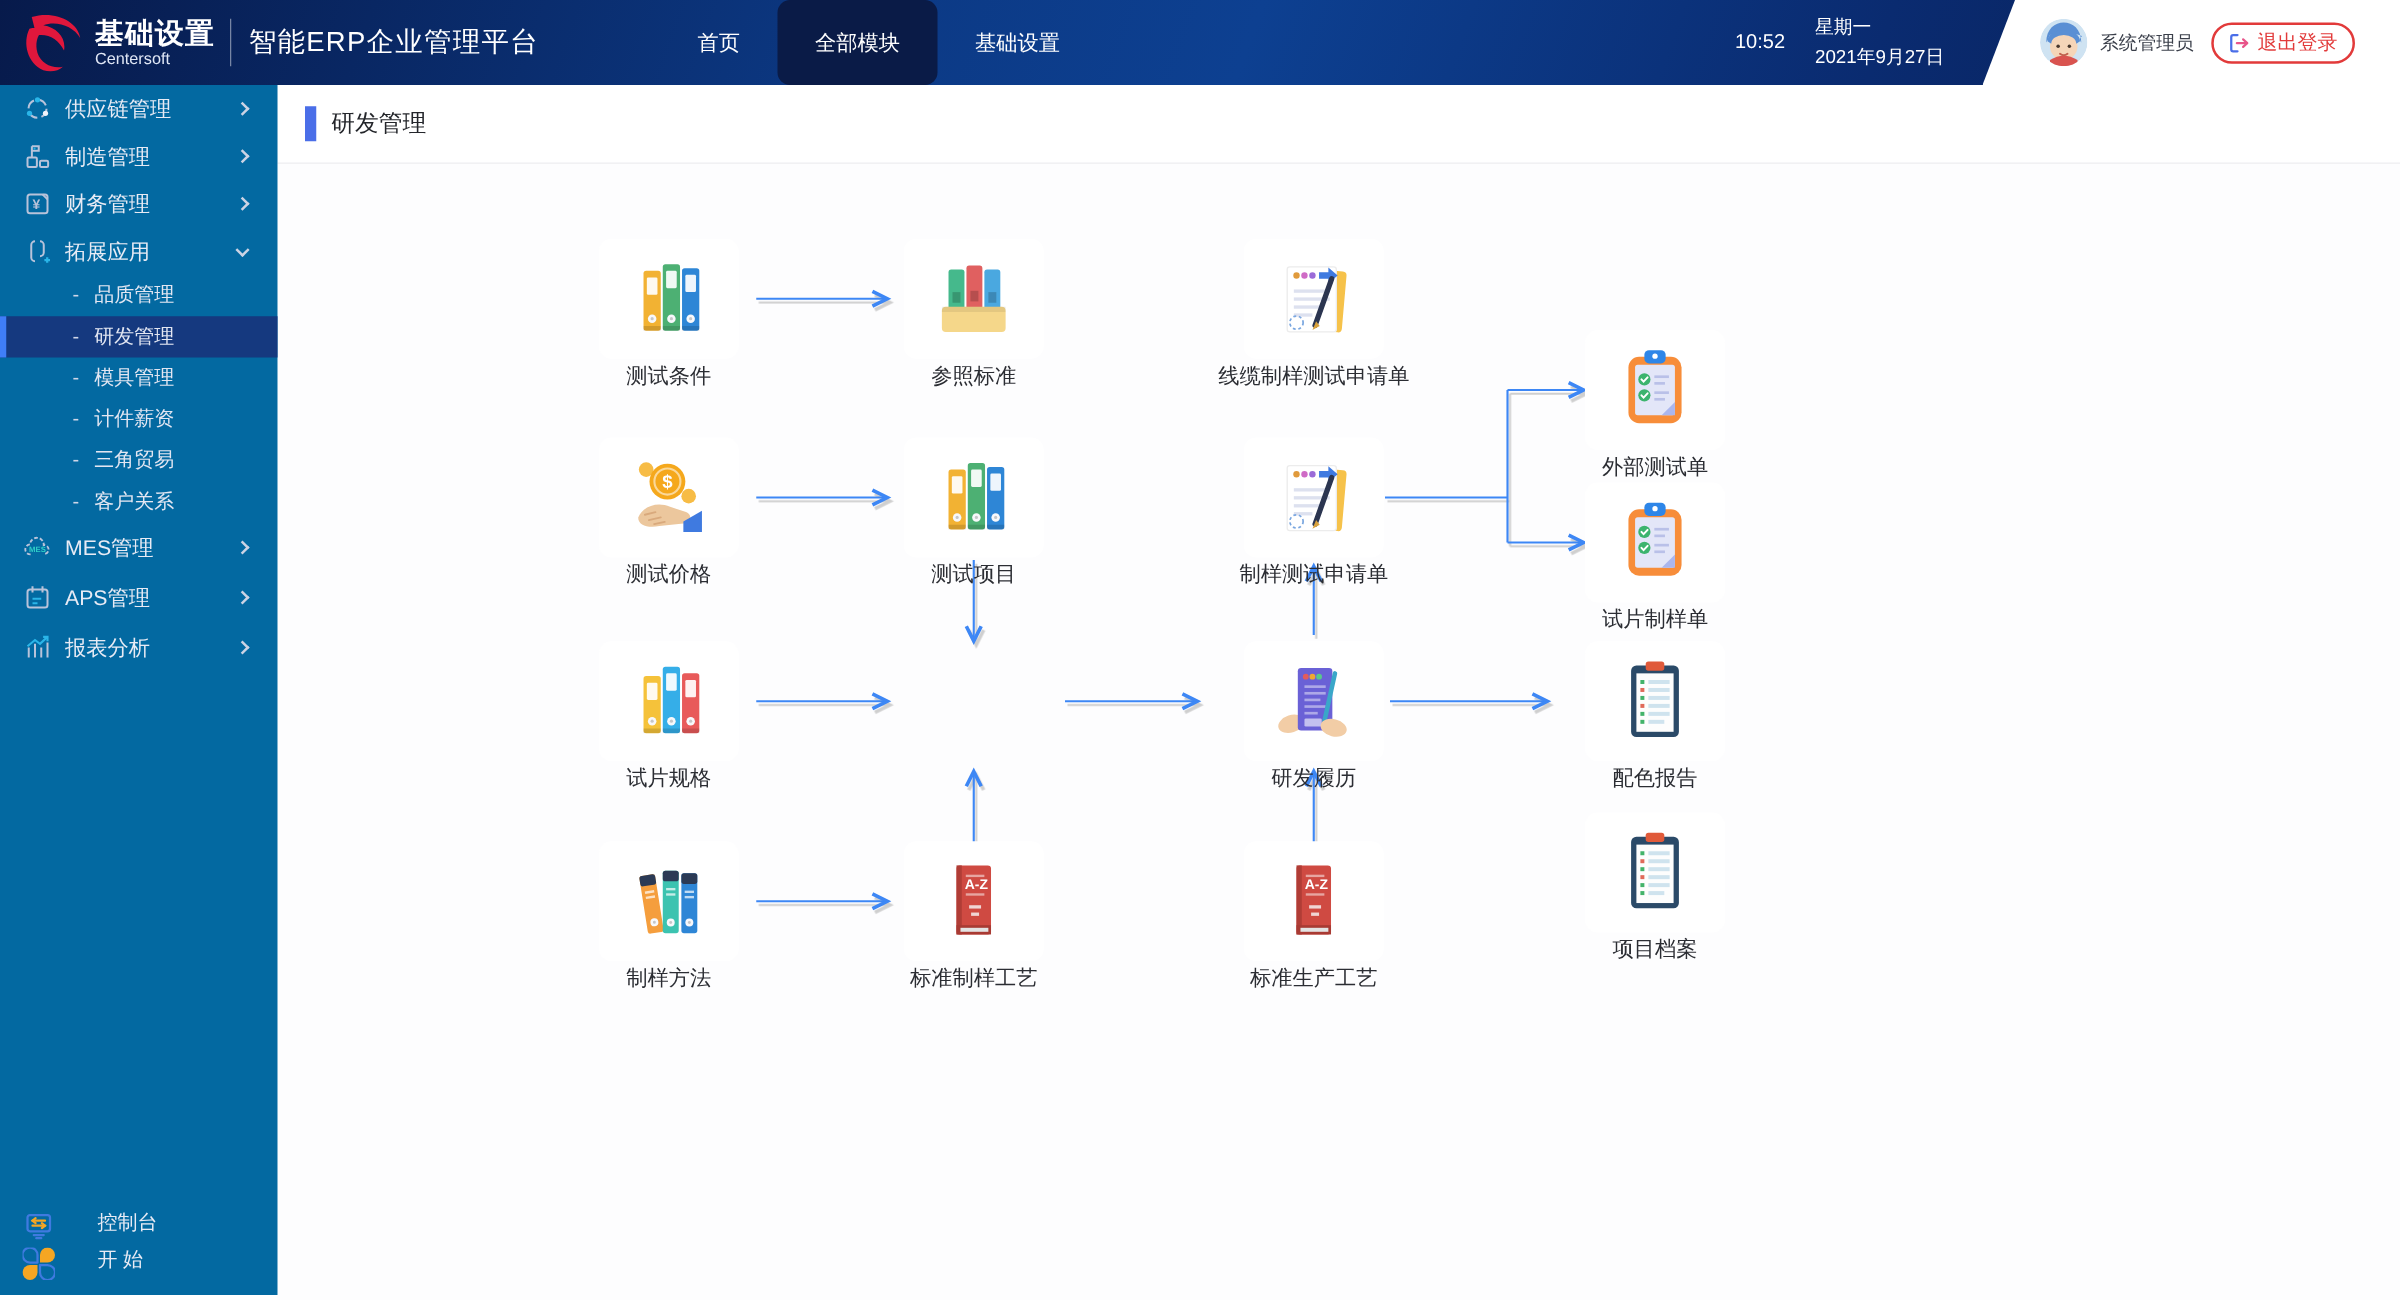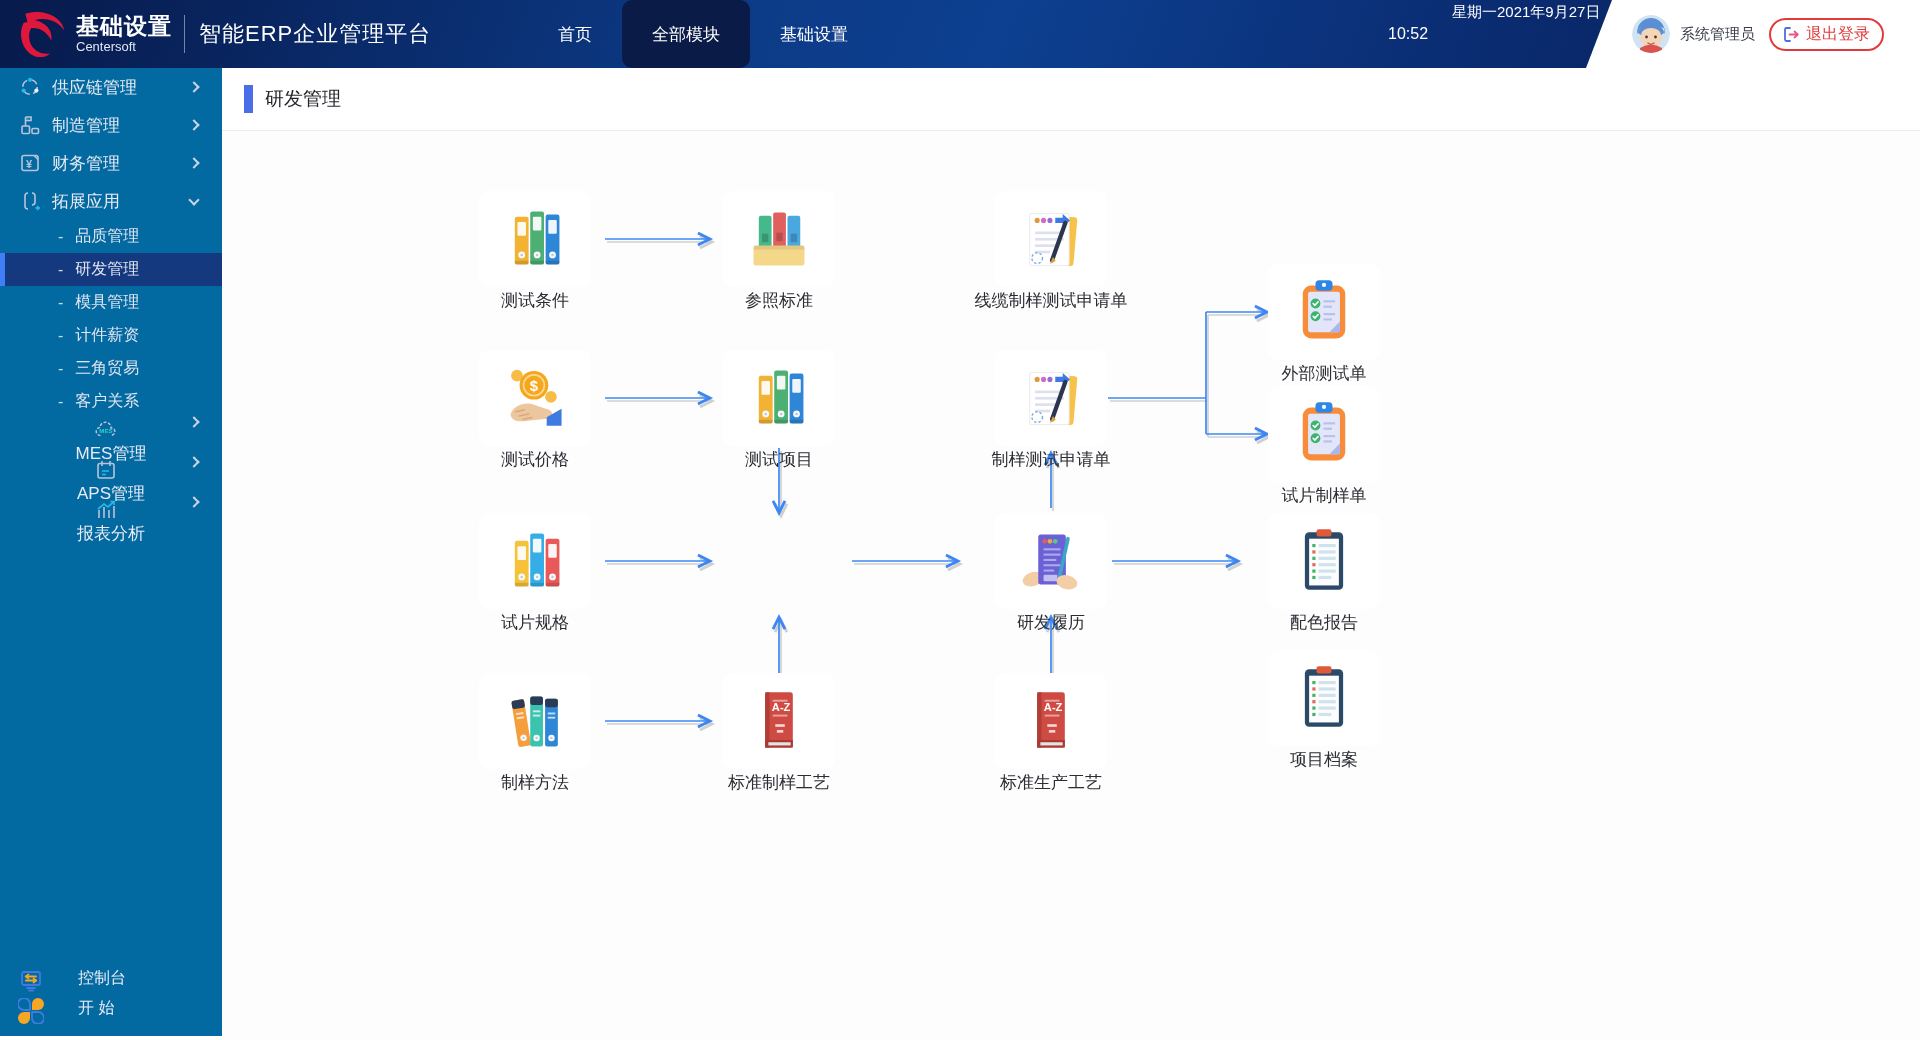--- a/index.html
+++ b/index.html
@@ -13,33 +13,33 @@
   .brand-logo { width:52px; height:48px; margin-right:8px; }
   .brand-text { color:#fff; line-height:1.05; }
   .brand-name { font-size:23px; font-weight:bold; letter-spacing:1px; }
   .brand-sub { font-size:13px; color:#dfe6f5; margin-top:2px; }
   .brand-divider { width:1px; height:38px; background:rgba(255,255,255,.45); margin:0 14px 0 12px; }
   .app-title { color:#fff; font-size:22px; letter-spacing:1px; }
   .tabs { position:absolute; left:528px; top:0; height:68px; display:flex; }
   .tab { height:68px; display:flex; align-items:center; padding:0 30px; color:#fff; font-size:17px; cursor:pointer; }
   .tab.active { background:#0a1b47;border-radius:10px; }
   .h-time { position:absolute; left:1388px; top:0; height:68px; display:flex; align-items:center; color:#fff; font-size:16px; }
-  .h-date { position:absolute; left:1452px; top:0; height:68px; display:flex; flex-direction:row; justify-content:center; color:#fff; font-size:15px; line-height:1.6; }
+  .h-date { position:absolute; left:1452px; top:0; height:68px; display:flex; flex-direction:column; justify-content:center; color:#fff; font-size:15px; line-height:1.6; }
   .h-user { position:absolute; right:0; top:0; width:334px; height:68px; background:#fff;
     clip-path:polygon(26px 0,100% 0,100% 100%,0 100%); display:flex; align-items:center; padding-left:46px; }
   .avatar { width:38px; height:38px; border-radius:50%; overflow:hidden; flex:0 0 38px; }
   .user-name { color:#3a3f4a; font-size:15px; margin:0 14px 0 10px; white-space:nowrap; }
   .logout-btn { display:flex; align-items:center; gap:6px; border:2px solid #e23a3a; border-radius:17px;
     padding:4px 12px; color:#e23a3a; font-size:16px; background:#fff; cursor:pointer; white-space:nowrap;text-align:right; }
 
   
   .sidebar { position:absolute; left:0; top:68px; width:222px; height:968px; background:#0369a1; z-index:20; }
   .s-item { height:38px; display:flex; align-items:center; padding:0 18px; color:#e8ebf5; font-size:17px; cursor:pointer; position:relative; }
   .s-item .s-icon { width:24px; height:24px; margin-right:10px; flex:0 0 24px; color:#b9c3da; }
-  .s-item.tall { height:40px;flex-direction:column; }
+  .s-item.tall { height:40px; }
   .chev { width:8px; height:8px; border-right:2px solid #ccd3e4; border-bottom:2px solid #ccd3e4; position:absolute; right:24px; }
   .chev.right { transform:rotate(-45deg); }
   .chev.down  { transform:rotate(45deg); top:14px; }
   .s-sub { height:33px; display:flex; align-items:center; padding-left:58px; color:#e2e6f2; font-size:16px; cursor:pointer; position:relative; }
   .s-sub .dash { margin-right:12px; color:#cfd6e8; }
   .s-sub.selected { background:#15397f; }
   .s-sub.selected::before { content:""; position:absolute; left:0; top:0; bottom:0; width:5px; background:#3f7ef7; }
   .s-footer { position:absolute; left:0; bottom:8px; width:100%; }
   .s-frow { height:30px; display:flex; padding:0 18px; color:#e8ebf5; font-size:16px; cursor:pointer; }
   .s-frow .s-icon { width:26px; height:26px; margin-right:34px; flex:0 0 26px; }

